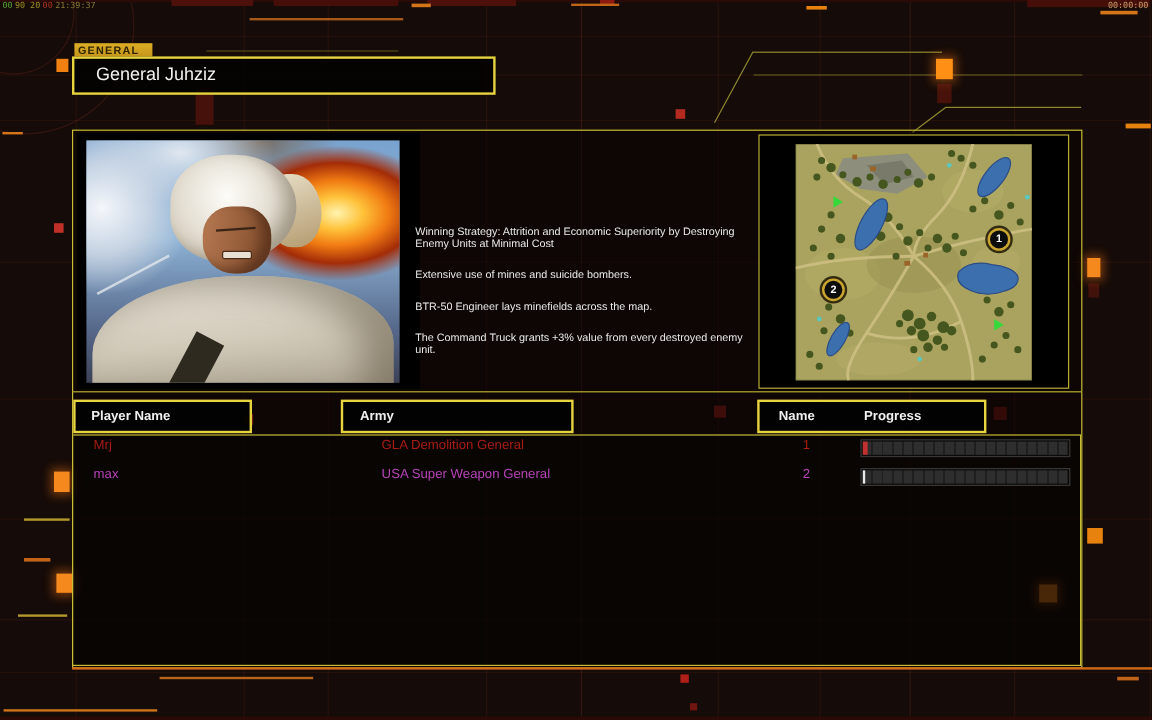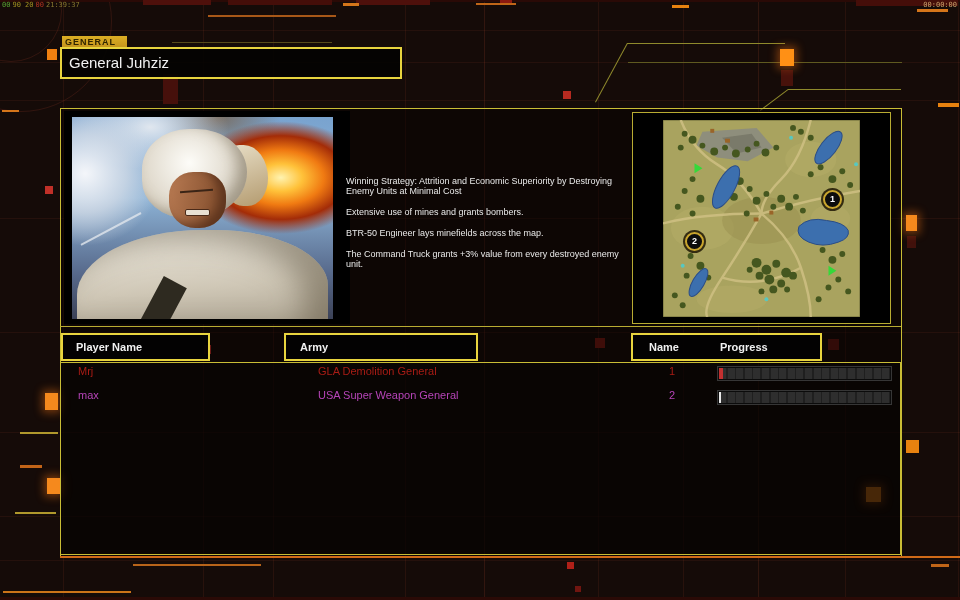--- a/index.html
+++ b/index.html
@@ -14,21 +14,21 @@
 
   
   .hudl{position:absolute;left:2px;top:1px;font:7px "DejaVu Sans Mono",monospace;letter-spacing:0;}
   .hudl span{margin-right:2px;}
   .hudr{position:absolute;right:3px;top:1px;font:7px "DejaVu Sans Mono",monospace;color:#c8a06a;}
 
   
   .gtag{position:absolute;left:62px;top:36px;width:62px;height:12px;background:linear-gradient(180deg,#dcae24,#c3931c);
         color:#2f2500;font-size:9px;font-weight:bold;letter-spacing:1px;line-height:12px;padding-left:3px;}
   .gname{position:absolute;left:60px;top:47px;width:331px;height:28px;background:rgba(4,3,2,.92);
-         border:2px solid #e8d43e;color:#f2f2f2;font-size:15px;line-height:28px;padding-left:7px;}
+         border:2px solid #e8d43e;color:#f2f2f2;font-size:15px;line-height:28px;padding-left:18px;}
 
   
   .mainp{position:absolute;left:60px;top:108px;width:840px;height:447px;border:1px solid #c9bd35;background:rgba(4,1,0,.45);}
   .sep{position:absolute;left:60px;top:326px;width:841px;height:1px;background:#b8ac32;}
 
   
   .pframe{position:absolute;left:64px;top:111px;width:286px;height:213px;background:#000;}
   .photo{position:absolute;left:8px;top:6px;width:261px;height:202px;overflow:hidden;
     background:
       radial-gradient(55% 45% at 80% 30%, #fff3b0 0%, #ffc23a 15%, #f07a12 30%, #a32c08 46%, rgba(90,25,8,0) 62%),
@@ -44,21 +44,21 @@
     background:linear-gradient(100deg,#b87a52,#8a5432 75%);box-shadow:inset -8px -4px 10px rgba(60,30,15,.55);}
   .brow{position:absolute;left:20%;top:32%;width:58%;height:2px;background:#3a2416;transform:rotate(-4deg);}
   .mouth{position:absolute;left:28%;top:66%;width:40%;height:9%;background:#e8e0d2;border:1px solid #4a2a18;border-radius:2px;}
   .robe{position:absolute;left:2%;top:56%;width:96%;height:46%;border-radius:50% 45% 0 0 / 70% 60% 0 0;
     background:linear-gradient(175deg,#f2eee4,#cfc7b6 60%,#aea593);box-shadow:inset -24px 10px 30px rgba(90,80,60,.5);}
   .strap{position:absolute;left:30%;top:80%;width:10%;height:26%;background:#2e2a20;transform:rotate(28deg);}
   .streak{position:absolute;left:2%;top:55%;width:26%;height:2px;background:rgba(225,230,236,.8);transform:rotate(-28deg);}
 
   
   .strategy{position:absolute;left:346px;top:172px;width:300px;color:#e9e9e9;font-size:9px;line-height:10px;}
-  .strategy p{margin:4px 0 11px 0;white-space:pre-line;}
+  .strategy p{margin:16px 0 11px 0;white-space:pre-line;}
 
   
   .mframe{position:absolute;left:632px;top:112px;width:257px;height:210px;background:#000;border:1px solid #b8ac32;}
   .map{position:absolute;left:30px;top:7px;width:197px;height:197px;}
   .marker{position:absolute;width:15px;height:15px;border-radius:50%;background:#0d0d0d;border:2px solid #caa62e;
           box-shadow:0 0 0 2px rgba(30,22,4,.85);color:#fff;font-size:9px;font-weight:bold;text-align:center;line-height:15px;}
 
   
   .hbox{position:absolute;top:333px;height:24px;background:rgba(3,2,2,.95);border:2px solid #e8d43e;
         color:#f0f0f0;font-size:11px;font-weight:bold;line-height:24px;}
@@ -178,21 +178,21 @@
         <div class="brow"></div>
         <div class="mouth"></div>
       </div>
       <div class="strap"></div>
     </div>
   </div>
 
   <div class="strategy">
     <p>Winning Strategy: Attrition and Economic Superiority by Destroying
  Enemy Units at Minimal Cost</p>
-    <p>Extensive use of mines and grants bombers.</p>
+    <p>Extensive use of mines and suicide bombers.</p>
     <p>BTR-50 Engineer lays minefields across the map.</p>
     <p>The Command Truck grants +3% value from every destroyed enemy
  unit.</p>
   </div>
 
   <div class="mframe">
     <div class="map">
       <svg width="197" height="197" viewBox="0 0 200 200">
         <rect width="200" height="200" fill="#a9a35f" stroke="#6a6838" stroke-width="1"></rect>
         <ellipse cx="40" cy="110" rx="32" ry="22" fill="#b6ae68" opacity=".5"></ellipse>

